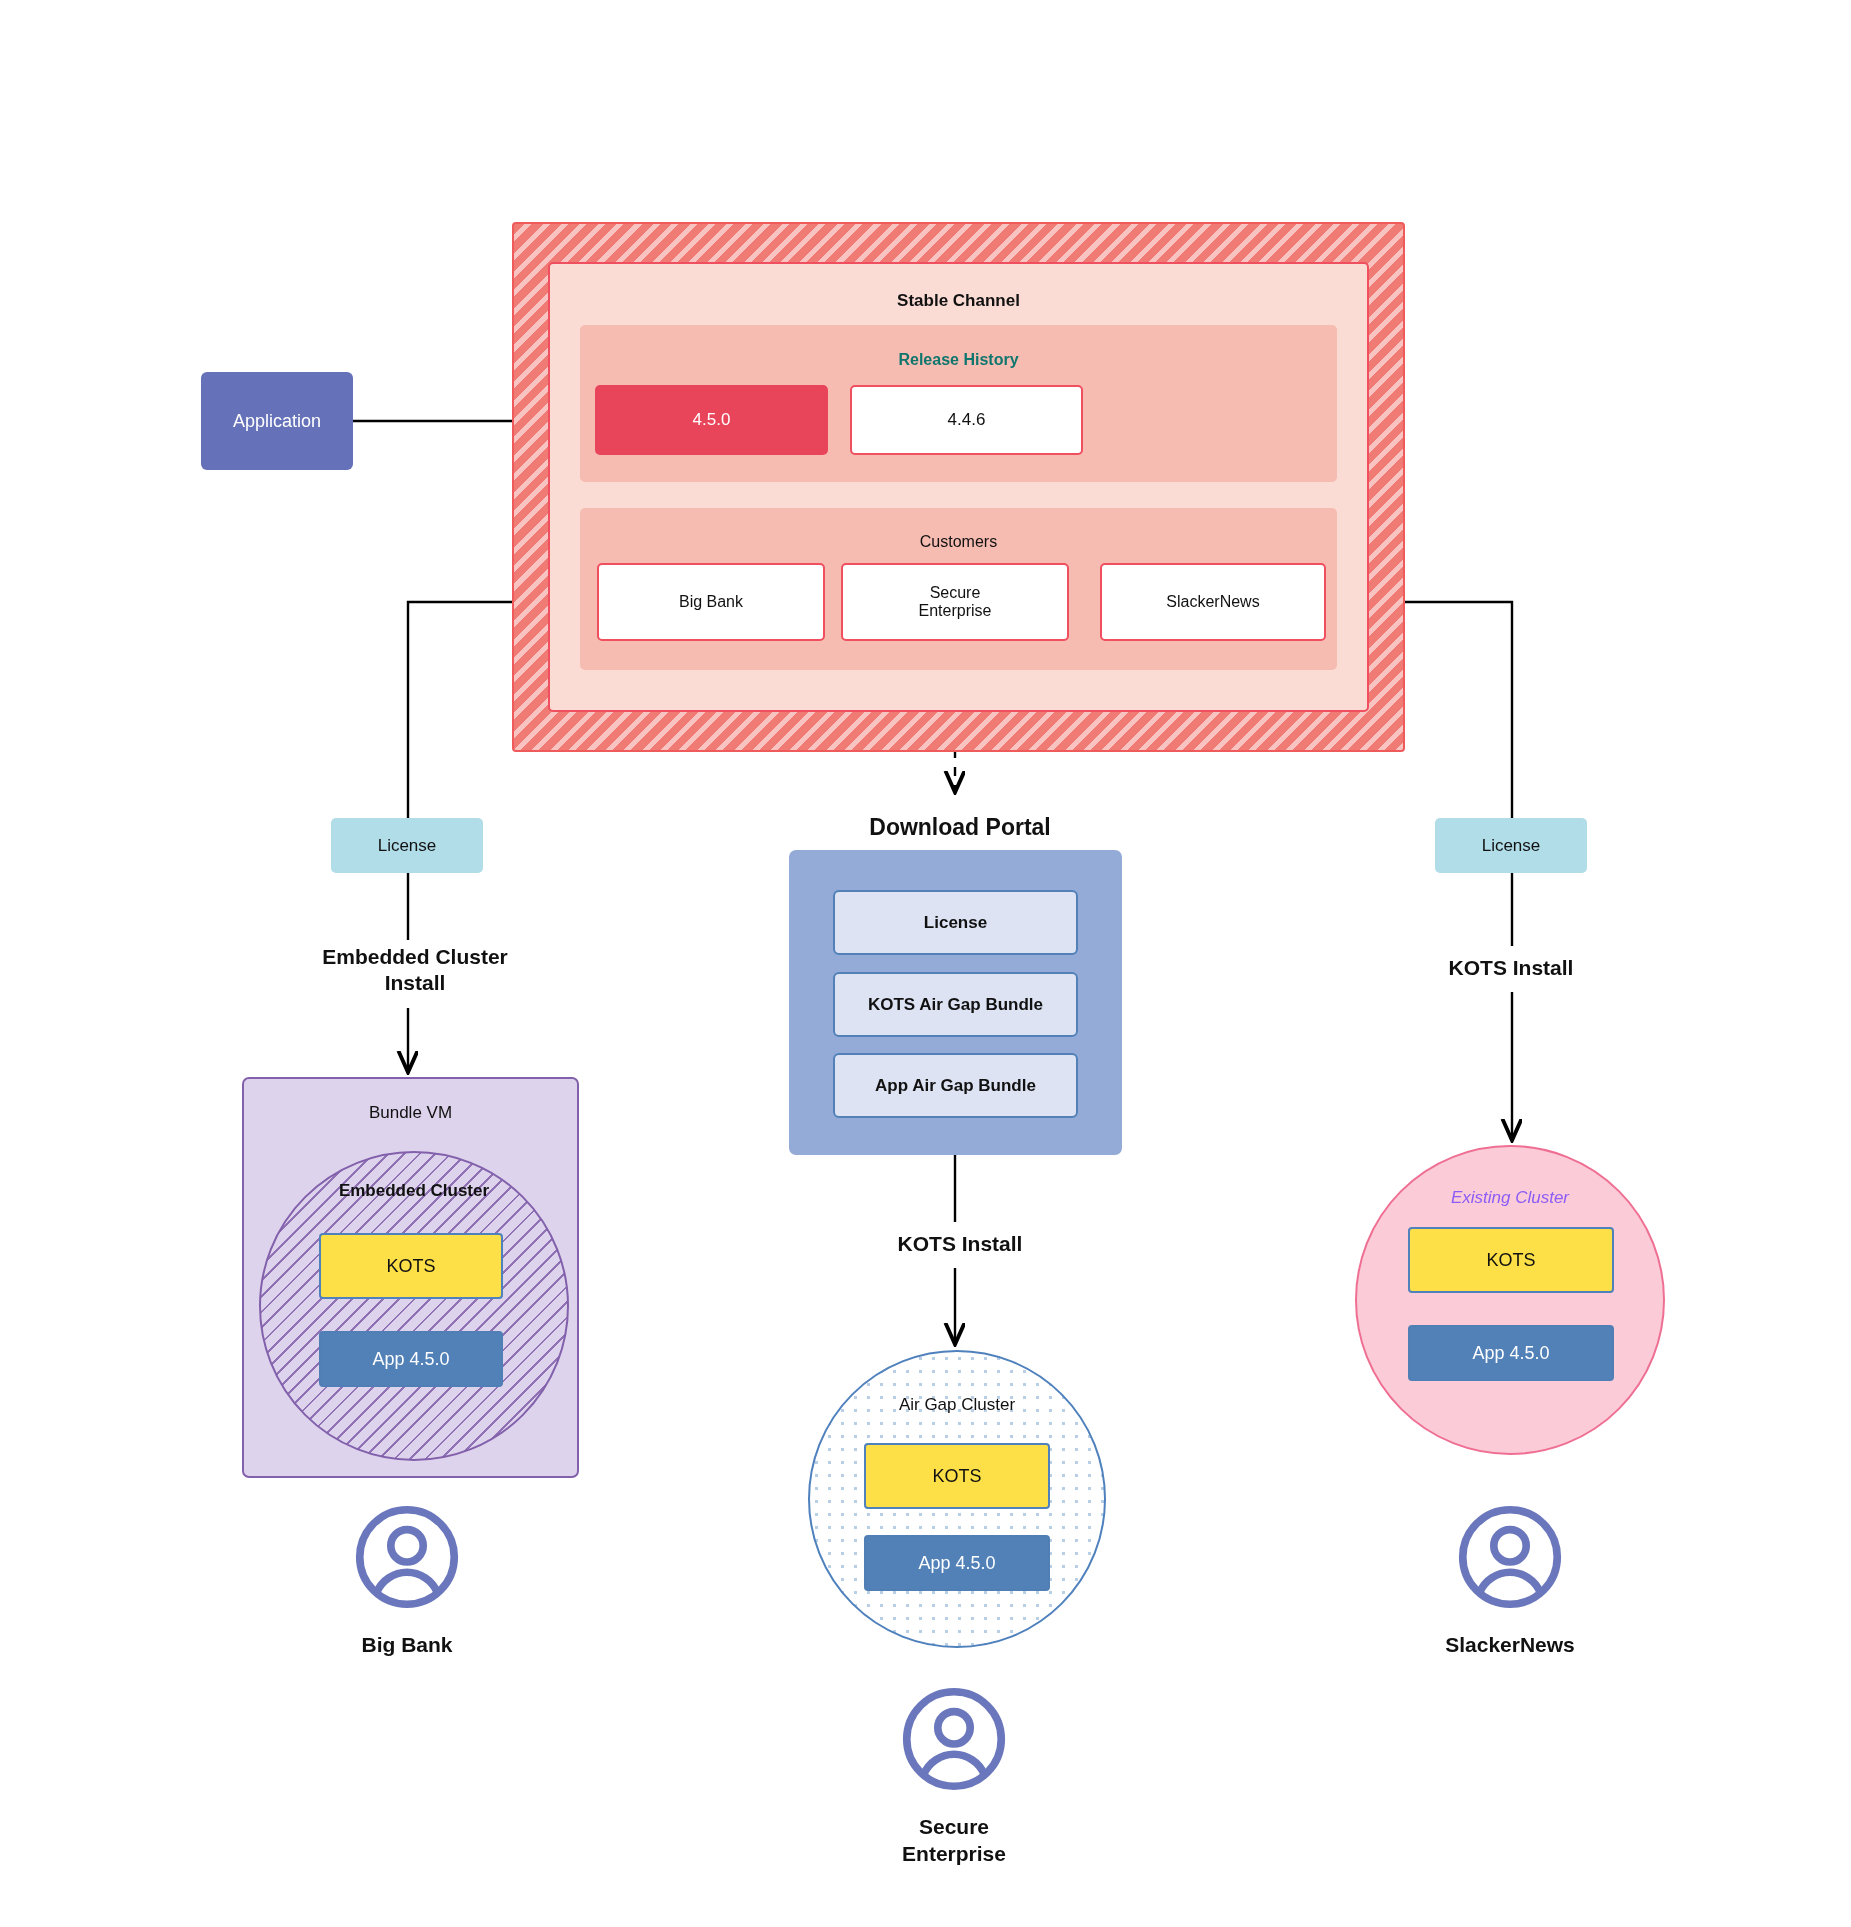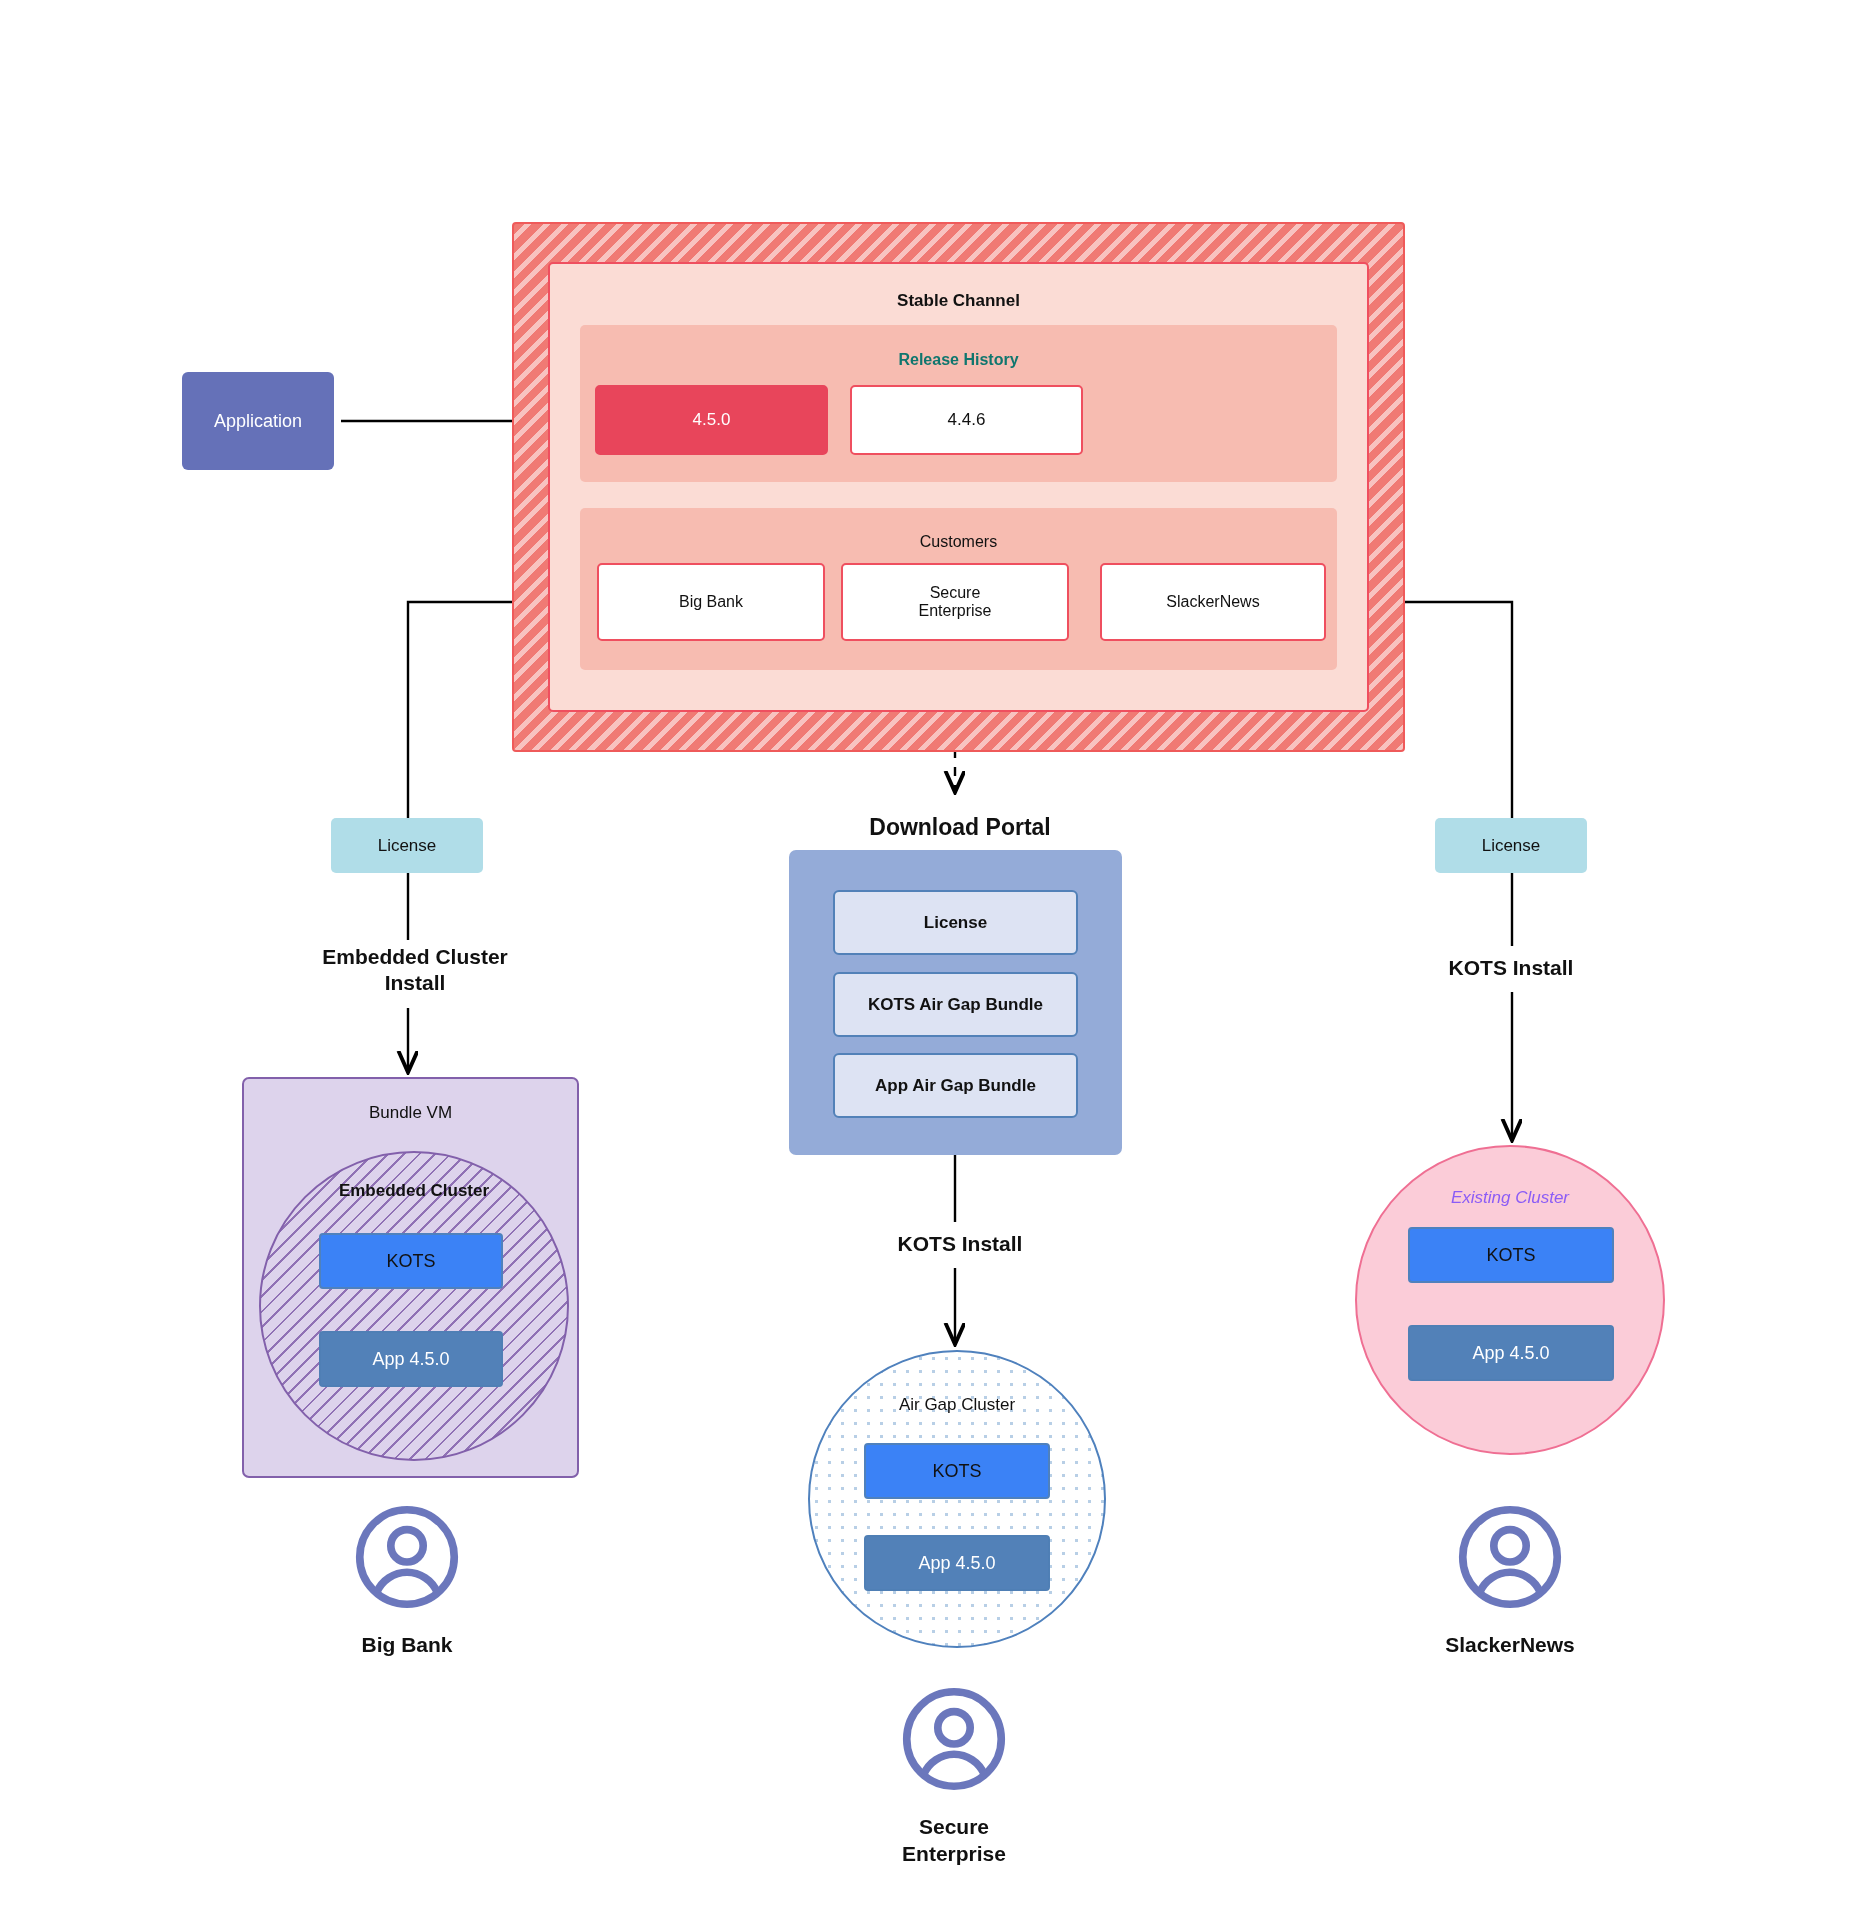--- a/index.html
+++ b/index.html
@@ -57,21 +57,21 @@
   .customer-card{
     top:563px;height:78px;background:#ffffff;border:2px solid #ef4f5f;border-radius:5px;
     font-size:16px;color:#111;
   }
   #customer-big-bank{left:597px;width:228px;}
   #customer-secure-enterprise{left:841px;width:228px;}
   #customer-slackernews{left:1100px;width:226px;}
 
   
   #application-node{
-    left:182px;top:372px;width:152px;height:98px;
+    left:201px;top:372px;width:152px;height:98px;
     background:#6571b8;border-radius:6px;color:#ffffff;font-size:18px;
   }
 
   
   .license-chip{
     height:55px;width:152px;background:#b0dde8;border-radius:5px;
     font-size:17px;color:#111;
   }
   #license-left{left:331px;top:818px;}
   #license-right{left:1435px;top:818px;}
@@ -125,21 +125,21 @@
 
   
   #existing-cluster-circle{
     left:1355px;top:1145px;width:310px;height:310px;border-radius:50%;
     background:#fbccd8;border:2px solid #ef6f93;display:block;
   }
   #existing-cluster-label{left:1355px;top:1185px;width:310px;height:26px;font-size:17px;font-weight:400;color:#8b5cf6;font-style:italic;}
 
   
   .kots-box{
-    height:56px;background:#3b82f6;border:2px solid #4f81bd;border-radius:4px;
+    height:66px;background:#fde047;border:2px solid #4f81bd;border-radius:4px;
     font-size:18px;color:#111;
   }
   .app-box{
     height:56px;background:#5281b8;border:2px solid #4f7fb5;border-radius:4px;
     font-size:18px;color:#ffffff;
   }
   #kots-left{left:319px;top:1233px;width:184px;}
   #app-left{left:319px;top:1331px;width:184px;}
   #kots-center{left:864px;top:1443px;width:186px;}
   #app-center{left:864px;top:1535px;width:186px;}

